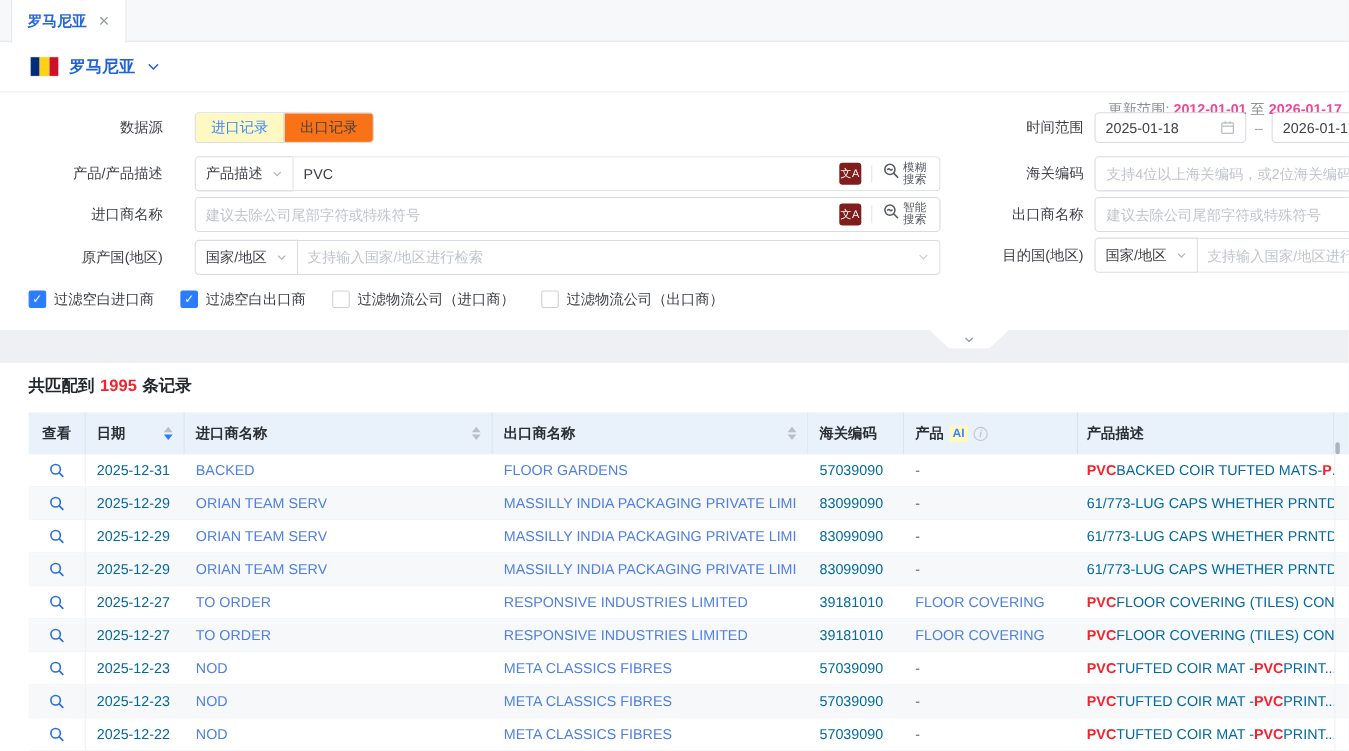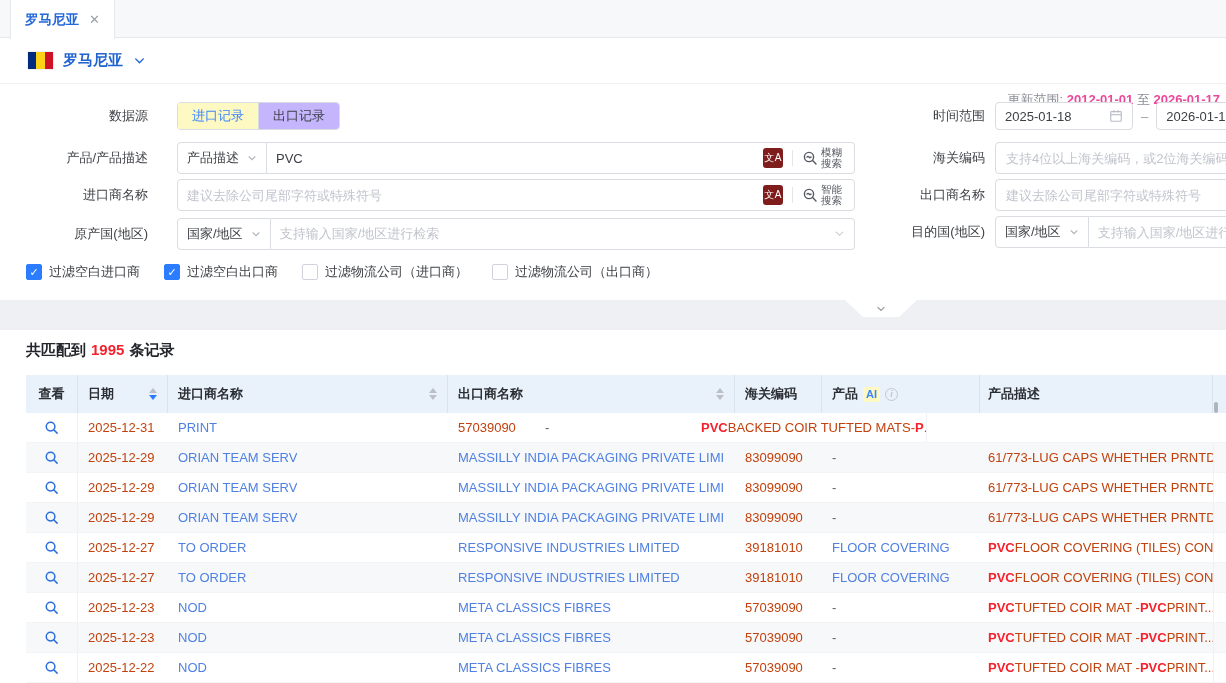--- a/index.html
+++ b/index.html
@@ -22,38 +22,38 @@
   .hdr-chev{display:flex;align-items:center}
   
   .filter-panel{position:absolute;top:84px;left:0;width:100%;height:216px;background:#fff}
   .update-range{position:absolute;top:7px;right:6px;color:#8b8f96;font-size:13px;white-space:nowrap}
   .update-range b{color:#ec4899;font-weight:700}
   .frow{position:absolute;left:26px;display:flex;align-items:center}
   .frow-r{position:absolute;left:862px;display:flex;align-items:center;white-space:nowrap}
   .flabel{width:122px;text-align:right;margin-right:29px;color:#3c3f44;flex:none}
   .flabel-r{width:123px;text-align:right;margin-right:10px;color:#3c3f44;flex:none}
   .seg{display:flex;border:1px solid #d9dce1;border-radius:4px;overflow:hidden;height:28px;cursor:pointer}
-  .seg-btn{padding:0 14px;display:flex;align-items:center;background:#c4b5fd;color:#3c3f44}
+  .seg-btn{padding:0 14px;display:flex;align-items:center;background:#f97316;color:#3c3f44}
   .seg-btn + .seg-btn{border-left:1px solid #d9dce1}
   .seg-btn.active{background:#fef9c3;color:#3a86ff}
   .dfield{height:28px;width:138px;border:1px solid #d9dce1;border-radius:4px;background:#fff;display:flex;align-items:center;padding:0 9px;gap:6px;cursor:text}
   .dfield .dval{flex:1;color:#3c3f44}
   .dsep{margin:0 8px;color:#9aa0a8}
   .field{display:flex;height:32px;width:678px}
   .field-r{display:flex;height:32px;width:390px}
   .fselect{border:1px solid #d9dce1;border-radius:4px 0 0 4px;display:flex;align-items:center;justify-content:space-between;padding:0 9px;background:#fff;gap:8px;flex:none;cursor:pointer;color:#3c3f44}
   .fgroup{flex:1;border:1px solid #d9dce1;border-left:none;border-radius:0 4px 4px 0;display:flex;align-items:center;padding:0 9px;background:#fff;min-width:0}
   .fgroup.solo{border-left:1px solid #d9dce1;border-radius:4px}
   .finput{flex:1;border:none;outline:none;font:inherit;color:#3c3f44;min-width:0;background:transparent}
   .finput::placeholder{color:#c0c4cc}
   .rinput{width:380px;height:32px;border:1px solid #d9dce1;border-radius:4px;padding:0 10px;font:inherit;color:#3c3f44;outline:none}
   .rinput::placeholder{color:#c0c4cc}
   .vdiv{width:1px;height:16px;background:#e3e5e9;margin:0 9px;flex:none}
   .ticon{width:20px;height:20px;background:#7f1d1d;border-radius:3px;color:#fff;font-size:10px;display:flex;align-items:center;justify-content:center;flex:none;cursor:pointer;letter-spacing:.5px}
-  .fuzzy{display:flex;align-items:center;gap:3px;cursor:pointer;flex:none;color:#545860}
+  .fuzzy{display:flex;gap:3px;cursor:pointer;flex:none;color:#545860}
   .fz-label{width:24px;font-size:10.5px;line-height:11px;color:#545860}
   .sel-chev{display:flex;align-items:center}
   .cb-item{display:flex;align-items:center;gap:7px;cursor:pointer}
   .cb-row{gap:24px}
   .cb-box{width:16px;height:16px;border:1px solid #d0d3d9;border-radius:2px;background:#fff;color:#fff;font-size:11px;line-height:14px;text-align:center;flex:none}
   .cb-box.checked{background:#2b7cff;border-color:#2b7cff}
   .cb-label{color:#3c3f44}
   .notch{position:absolute;top:300px;left:845px;width:72px;height:17px;background:#fff;clip-path:polygon(0 0,100% 0,75% 100%,25% 100%);display:flex;align-items:center;justify-content:center;z-index:3;cursor:pointer}
   
   .results{position:absolute;top:330px;left:0;width:100%;height:353px;background:#fff}
@@ -72,21 +72,21 @@
   .c3{width:287px;flex:none}
   .c4{width:87px;flex:none}
   .c5{width:158px;flex:none}
   .c6{width:233px;flex:none;padding:0 8px}
   .c7{flex:1}
   .td.c0{border-right:1px solid #f0f1f3}
   .td.c7{border-left:1px solid #eef1f5}
   .link{color:#4f80e2;cursor:pointer;overflow:hidden}
   .dash{color:#5f6368}
   .red{color:#f5222d;font-weight:700}
-  .plain{color:#c2410c}
+  .plain{color:#0369a1}
   .sorter{margin-left:auto;display:flex;flex-direction:column;align-items:center;gap:2px;padding-left:8px;cursor:pointer}
   .ar-up{width:0;height:0;border:4px solid transparent;border-top:none;border-bottom:5px solid #b9bec7}
   .ar-down{width:0;height:0;border:4px solid transparent;border-bottom:none;border-top:5px solid #b9bec7}
   .ar-down.on{border-top-color:#2b7cff}
   .ai{margin-left:5px;background:#fef9c3;color:#3a86ff;font-size:11px;font-weight:700;padding:0 3px;border-radius:2px;line-height:15px}
   .info{margin-left:5px;width:13px;height:13px;border:1px solid #c3c7ce;border-radius:50%;color:#c3c7ce;font-size:9px;line-height:11px;text-align:center;font-style:italic;flex:none}
   .vthumb{position:absolute;left:1188px;top:27px;width:4px;height:11px;background:#aeb4bd;border-radius:2px;cursor:pointer}
   .viewbtn{display:flex;align-items:center;cursor:pointer}
 </style>
 </head>
@@ -326,21 +326,24 @@
               <svg width="15" height="15" viewBox="0 0 16 16" fill="none" stroke="#2b6fdd" stroke-width="1.6" stroke-linecap="round">
                 <circle cx="7" cy="7" r="4.6"></circle>
                 <path d="M10.6 10.6 L14 14"></path>
               </svg>
             </span>
           </div>
           <div class="td c1">
             <span class="plain">2025-12-31</span>
           </div>
           <div class="td c2">
-            <span class="link">PRINT</span>
+            <span class="link">BACKED</span>
+          </div>
+          <div class="td c3">
+            <span class="link">FLOOR GARDENS</span>
           </div>
           <div class="td c4">
             <span class="plain">57039090</span>
           </div>
           <div class="td c5">
             <span class="dash">-</span>
           </div>
           <div class="td c6">
             <span class="red">PVC</span>
             <span class="plain"> BACKED COIR TUFTED MATS-</span>

